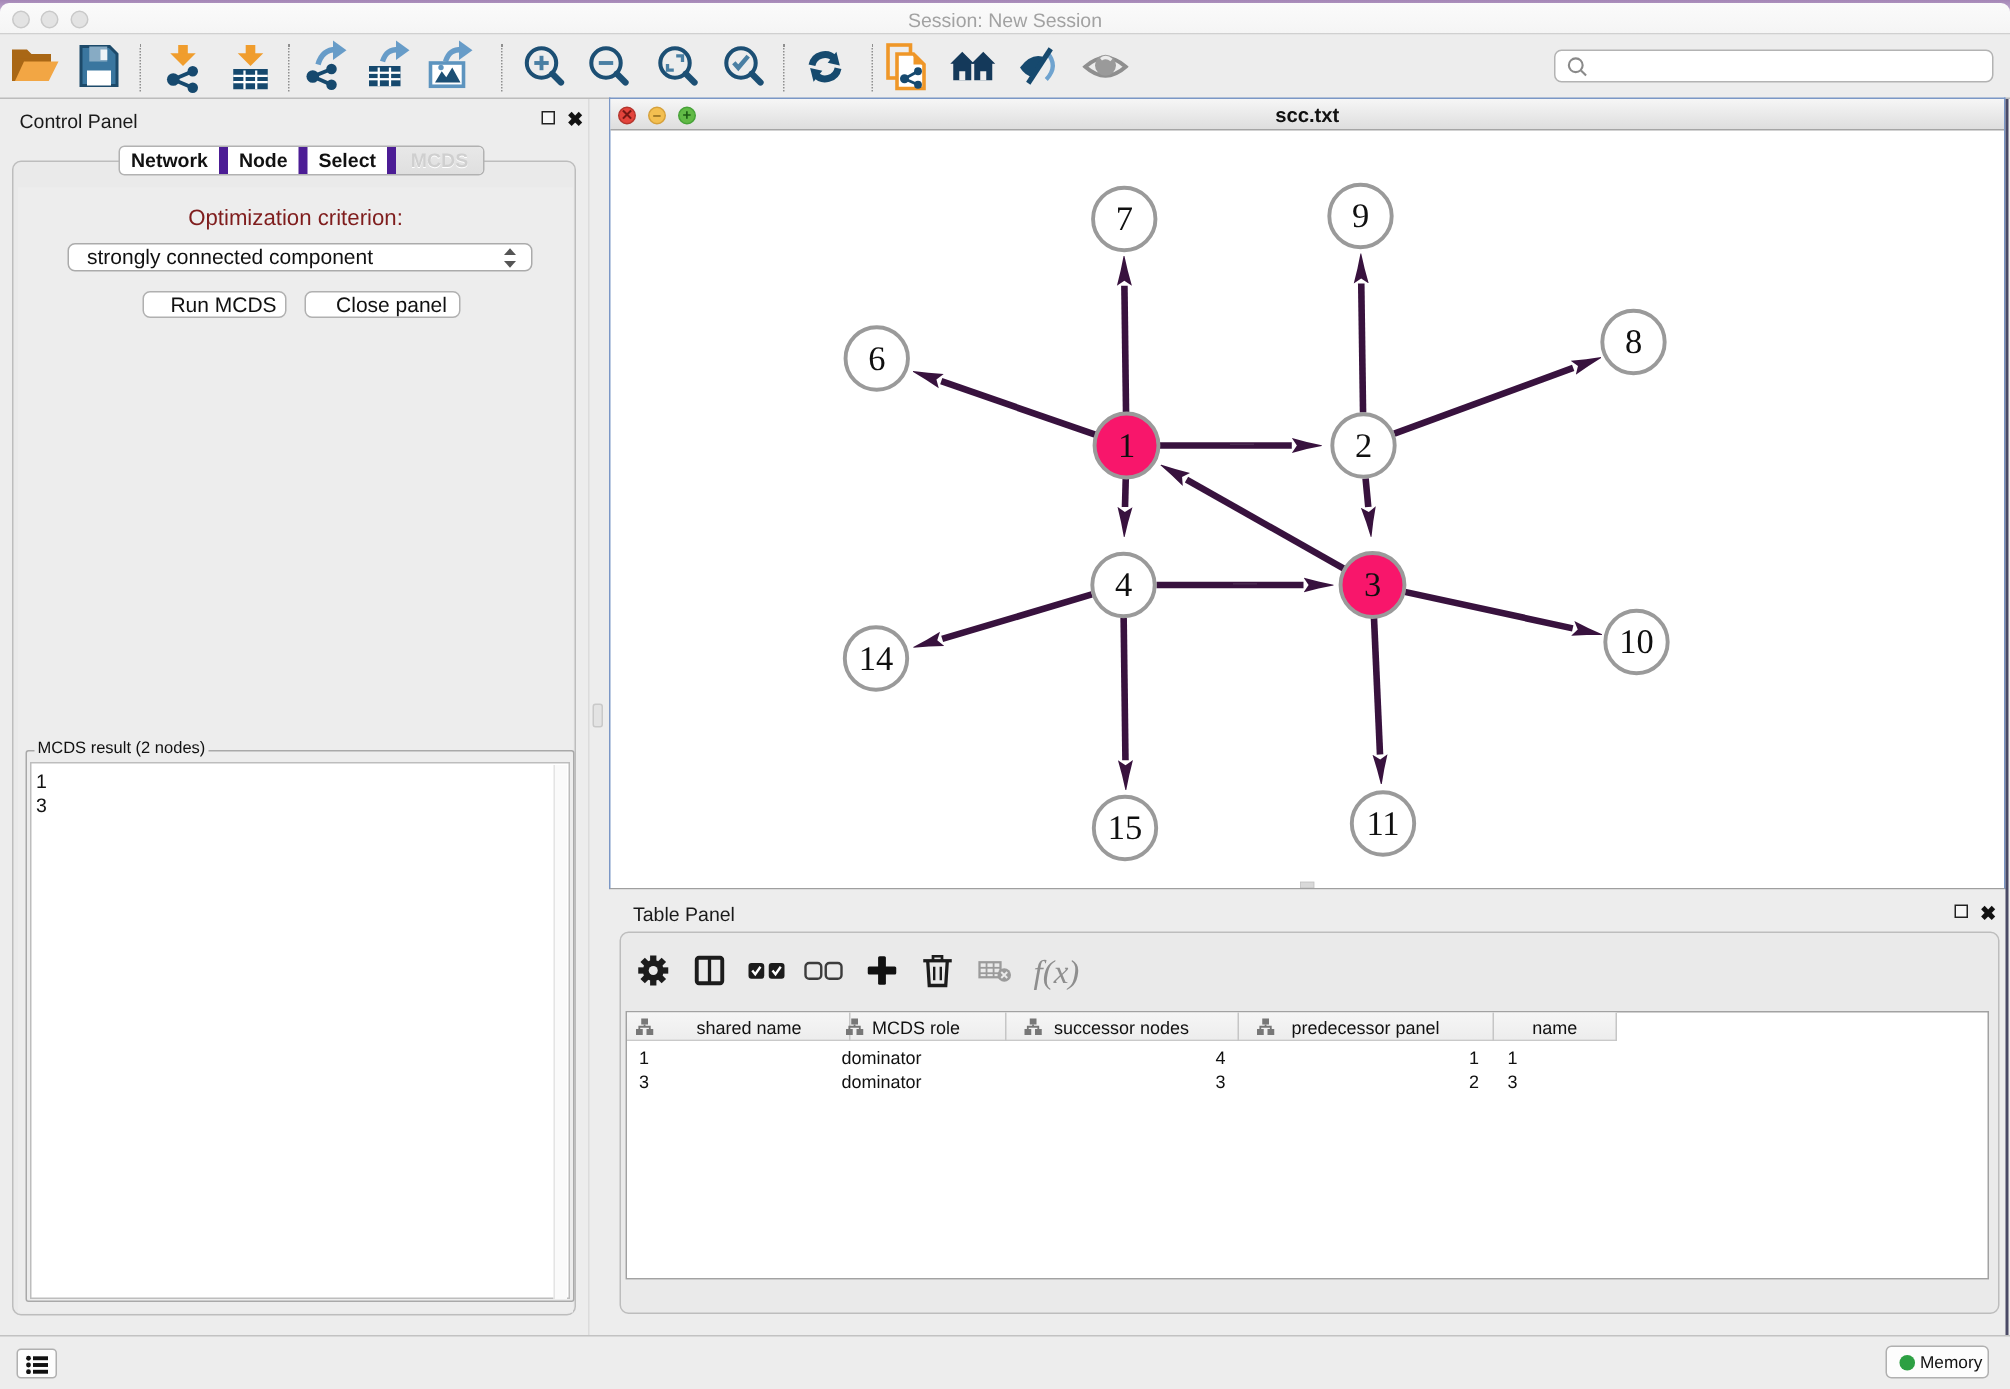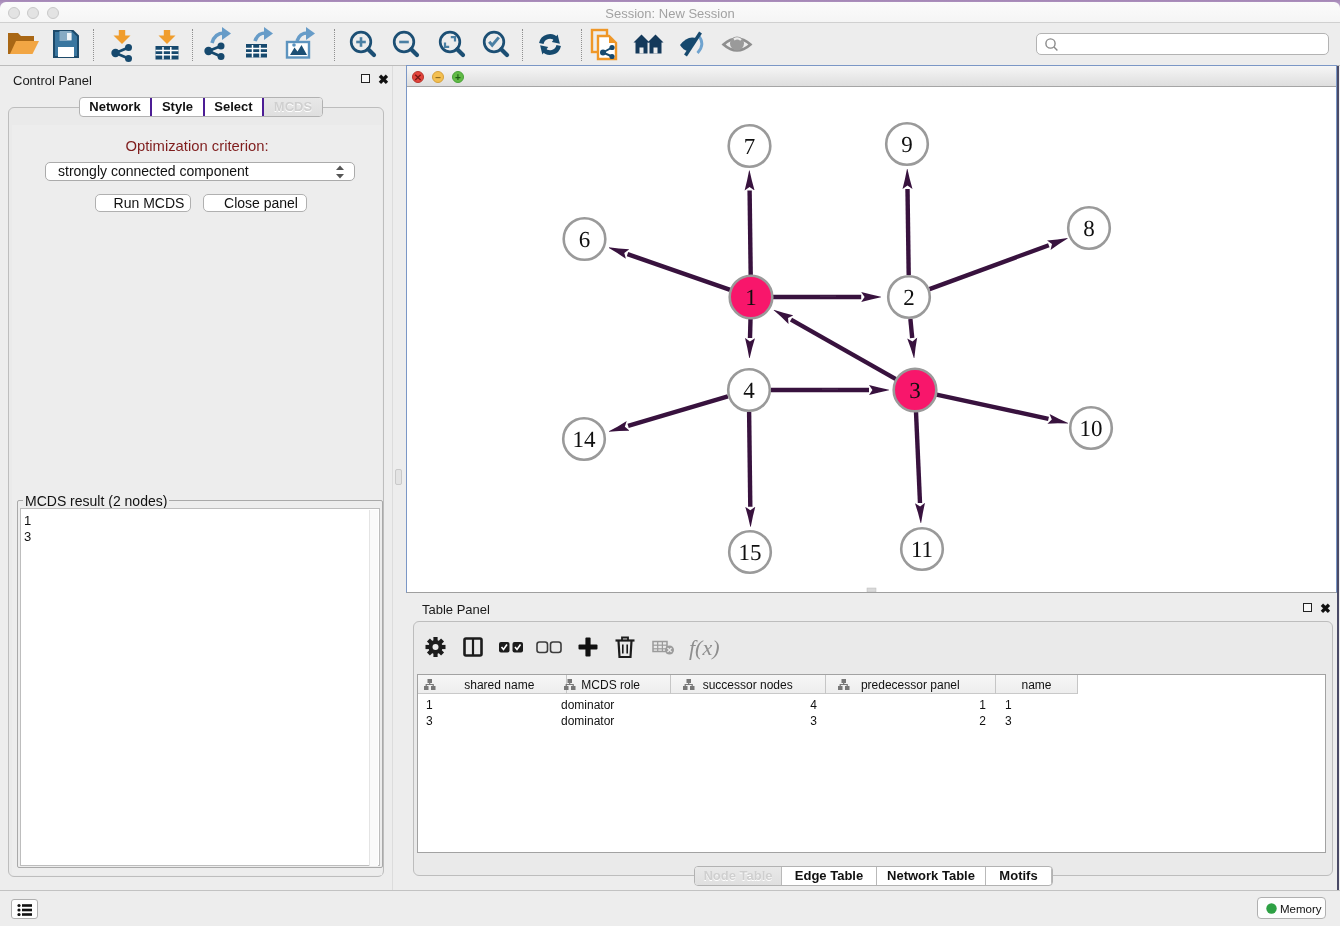--- a/index.html
+++ b/index.html
@@ -29,41 +29,41 @@
   
   #cpanel { left:0; top:66px; width:392px; height:824px; background:#ededed; }
   .panehdr { font-size:13px; color:#1a1a1a; }
   .floatico { position:absolute; width:9px; height:9px; border:1.3px solid #222; background:#f7f7f7; }
   .closeico { position:absolute; font-size:13px; font-weight:bold; color:#111; line-height:10px; }
 
   #cptabs { position:absolute; left:79px; top:31px; width:244px; height:20px; z-index:5;
     display:flex; border:1px solid #b2b2b2; border-radius:4px; overflow:hidden;
     background:#fff; font-size:13px; font-weight:600; }
   #cptabs .tab { flex:0 0 auto; text-align:center; line-height:18px; color:#111;
-    border-right:2px solid #4c1d95; }
+    border-right:6px solid #4c1d95; }
   #cptabs .tab.sel { background:linear-gradient(#e8e8e8,#dfdfdf); color:#cfcfcf;
     text-shadow:0 1px 0 #fff; border-right:none; }
 
   #cpcontent { position:absolute; left:8px; top:41px; width:376px; height:770px;
     background:#eaeaea; border:1px solid #bdbdbd; border-radius:6px; }
   #cpinner { position:absolute; left:3px; top:17px; width:370px; height:750px;
     background:#ededed; }
 
   #optlabel { position:absolute; left:0; top:13px; width:370px; text-align:center;
     font-size:14.8px; color:#7f1d1d; }
   #combo { position:absolute; left:33px; top:37px; width:310px; height:19px;
     background:#fff; border:1px solid #ababab; border-radius:5px;
     font-size:14px; color:#111; line-height:17px; padding-left:12px; }
   .btn { position:absolute; height:18px; background:#fff; border:1px solid #b0b0b0;
     border-radius:5px; font-size:14px; color:#111; text-align:center; line-height:16px;padding-left:12px; }
 
   #fieldset { position:absolute; left:17px; top:434px; width:366px; height:368px;
     border:1px solid #a9a9a9; border-radius:2px; }
   #fslegend { position:absolute; left:5px; top:-8px; background:#ededed; padding:0 2px;
-    font-size:14px; color:#111; }
+    font-size:11px; color:#111; }
   #fsarea { position:absolute; left:2px; top:7px; width:360px; height:358px;
     background:#fff; border:1px solid #bdbdbd; font-size:13px; color:#111;
     padding:4px 0 0 3px; line-height:16px; }
   #fsscroll { position:absolute; right:1px; top:1px; width:9px; height:356px;
     background:#fafafa; border-left:1px solid #e4e4e4; }
 
   
   #netwin { left:406px; top:65px; width:931px; height:528px;
     border:1px solid #7b97c6; border-bottom-color:#9f9f9f; background:#fff; }
   #nettitle { position:absolute; left:0; top:0; width:929px; height:21px;
@@ -247,21 +247,21 @@
       </svg>
     </div>
   </div>
 
   <div class="abs" id="cpanel">
     <div class="panehdr" style="position:absolute;left:13px;top:7px">Control Panel</div>
     <div class="floatico" style="left:361px;top:8px"></div>
     <div class="closeico" style="left:378px;top:9px">✖</div>
     <div id="cptabs">
       <div class="tab" style="width:72px">Network</div>
-      <div class="tab" style="width:53px">Style</div>
+      <div class="tab" style="width:53px">Node</div>
       <div class="tab" style="width:59px">Select</div>
       <div class="tab sel" style="width:58px">MCDS</div>
     </div>
     <div id="cpcontent">
       <div id="cpinner">
       <div id="optlabel">Optimization criterion:</div>
       <div id="combo">strongly connected component
         <svg width="14" height="16" style="position:absolute;right:7px;top:1px">
           <path d="M3 6 L7 1.5 L11 6 Z" fill="#555"></path>
           <path d="M3 10 L7 14.5 L11 10 Z" fill="#555"></path>
@@ -275,20 +275,21 @@
       <div id="fslegend">MCDS result (2 nodes)</div>
       <div id="fsarea">1<br>3<div id="fsscroll"></div></div>
     </div>
   </div>
 
   <div class="abs" id="netwin">
     <div id="nettitle">
       <div class="mdot" style="left:5px;background:#e4443c;border:1px solid #b5352d;color:#771714">✕</div>
       <div class="mdot" style="left:25px;background:#f3bf50;border:1px solid #d6a13b;color:#8d6a1d">–</div>
       <div class="mdot" style="left:45px;background:#61ba46;border:1px solid #47a238;color:#1d5c15">+</div>
+      <div class="t">scc.txt</div>
     </div>
     <svg id="graph" width="929" height="505" style="position:absolute;left:0;top:21px">
       <defs>
         <marker id="ah" viewBox="0 0 20 11" refX="0" refY="5.5" markerUnits="userSpaceOnUse" markerWidth="20" markerHeight="11" orient="auto">
           <path d="M0,0.5 L10,3.1 L20,5.25 L20,5.75 L10,7.9 L0,10.5 L3.4,5.5 Z" fill="#38123e"></path>
         </marker>
       </defs>
       <g transform="translate(-407,-87)" stroke="#38123e" stroke-width="4.4">
         <line x1="750.7" y1="275" x2="749.6" y2="190.5" marker-end="url(#ah)"></line>
         <line x1="730.2" y1="289.8" x2="627.5" y2="254.1" marker-end="url(#ah)"></line>
@@ -425,26 +426,20 @@
       <div class="trow" style="left:143px;top:23px">dominator</div>
       <div class="trow" style="left:252px;top:23px;width:147px;text-align:right">4</div>
       <div class="trow" style="left:407px;top:23px;width:161px;text-align:right">1</div>
       <div class="trow" style="left:587px;top:23px">1</div>
       <div class="trow" style="left:8px;top:39px">3</div>
       <div class="trow" style="left:143px;top:39px">dominator</div>
       <div class="trow" style="left:252px;top:39px;width:147px;text-align:right">3</div>
       <div class="trow" style="left:407px;top:39px;width:161px;text-align:right">2</div>
       <div class="trow" style="left:587px;top:39px">3</div>
     </div>
-    <div id="btabs">
-      <div class="tab sel" style="width:87px">Node Table</div>
-      <div class="tab" style="width:95px">Edge Table</div>
-      <div class="tab" style="width:109px">Network Table</div>
-      <div class="tab" style="width:66px">Motifs</div>
-    </div>
   </div>
 
   <div class="abs" id="statusbar">
     <div id="listb">
       <svg width="16" height="13" style="position:absolute;left:5px;top:3px">
         <circle cx="2" cy="2.5" r="1.6" fill="#111"></circle>
         <rect x="5" y="1.2" width="10" height="2.6" fill="#111"></rect>
         <circle cx="2" cy="7" r="1.6" fill="#111"></circle>
         <rect x="5" y="5.7" width="10" height="2.6" fill="#111"></rect>
         <circle cx="2" cy="11.5" r="1.6" fill="#111"></circle>

